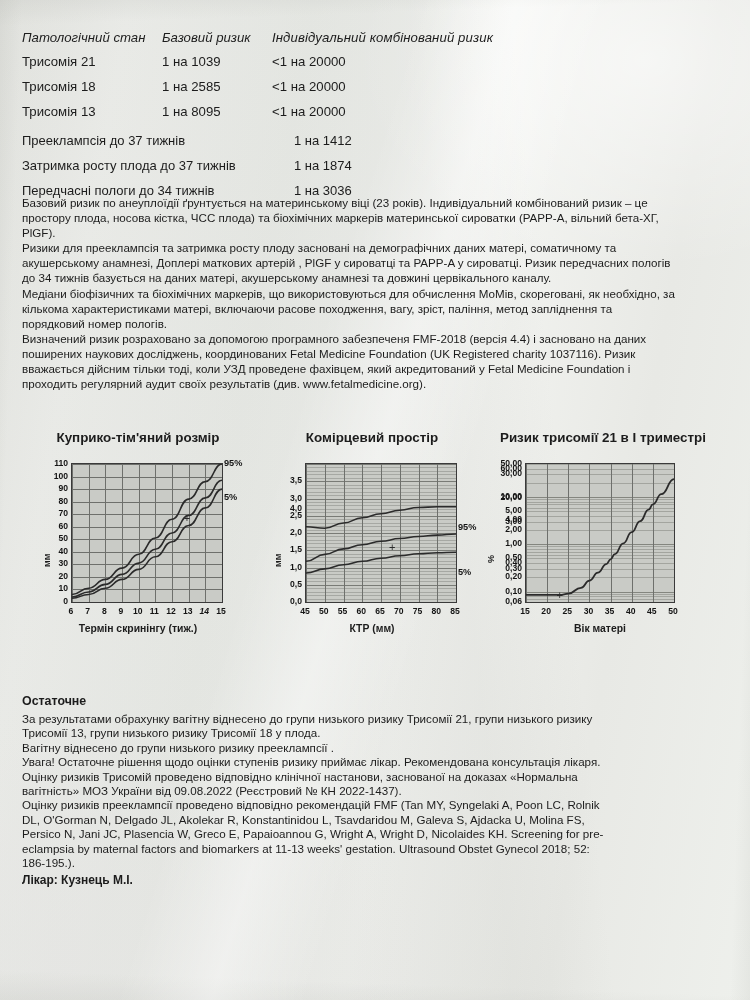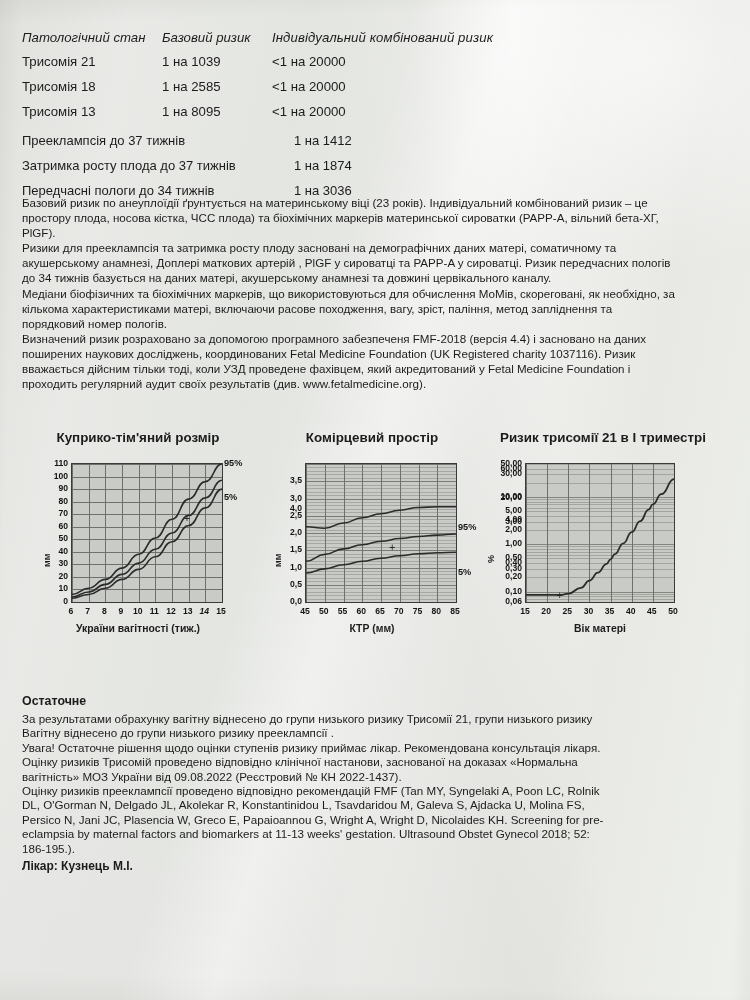--- a/index.html
+++ b/index.html
@@ -257,21 +257,21 @@
               <div class="xtick" style="left: 16.6667px;">7</div>
               <div class="xtick" style="left: 33.3333px;">8</div>
               <div class="xtick" style="left: 50px;">9</div>
               <div class="xtick" style="left: 66.6667px;">10</div>
               <div class="xtick" style="left: 83.3333px;">11</div>
               <div class="xtick" style="left: 100px;">12</div>
               <div class="xtick" style="left: 116.667px;">13</div>
               <div class="xtick" style="left: 133.333px; font-style: italic;">14</div>
               <div class="xtick" style="left: 150px;">15</div>
             </div>
-          <div class="x-caption" style="left:0; top:178px; width:200px;">України вагітності (тиж.)</div>
+          <div class="x-caption" style="left:0; top:178px; width:200px;">Термін скринінгу (тиж.)</div>
           <div class="curve-label" id="c0-lab95" style="left:186px; top:13px;">95%</div>
           <div class="curve-label" id="c0-lab5" style="left:186px; top:47px;">5%</div>
         </div>
       </div>
 
       <div class="chart" id="chart1" style="left:272px; top:0px;">
         <div class="chart-title" style="width:200px;">Комірцевий простір</div>
         <div class="plot-wrap" style="position:relative; width:200px; height:190px;">
           <div class="y-axis-label" style="position:absolute; left:1px; top:122px;">мм</div>
           <div id="c1-yticks" style="position:absolute; left:0; top:18px; width:30px; height:140px;">
@@ -444,20 +444,21 @@
             </div>
           <div class="x-caption" style="left:0; top:178px; width:240px;">Вік матері</div>
         </div>
       </div>
 
     </div>
 
     <div class="remarks">
       <div class="remarks-title">Остаточне</div>
       <p class="rline">За результатами обрахунку вагітну віднесено до групи низького ризику Трисомії 21, групи низького ризику</p>
+      <p class="rline">Трисомії 13, групи низького ризику Трисомії 18 у плода.</p>
       <p class="rline">Вагітну віднесено до групи низького ризику прееклампсії .</p>
       <p class="rline">Увага! Остаточне рішення щодо оцінки ступенів ризику приймає лікар. Рекомендована консультація лікаря.</p>
       <p class="rline">Оцінку ризиків Трисомій проведено відповідно клінічної настанови, заснованої на доказах «Нормальна</p>
       <p class="rline">вагітність» МОЗ України від 09.08.2022 (Реєстровий № КН 2022-1437).</p>
       <p class="rline">Оцінку ризиків прееклампсії проведено відповідно рекомендацій FMF (Tan MY, Syngelaki A, Poon LC, Rolnik</p>
       <p class="rline">DL, O'Gorman N, Delgado JL, Akolekar R, Konstantinidou L, Tsavdaridou M, Galeva S, Ajdacka U, Molina FS,</p>
       <p class="rline">Persico N, Jani JC, Plasencia W, Greco E, Papaioannou G, Wright A, Wright D, Nicolaides KH. Screening for pre-</p>
       <p class="rline">eclampsia by maternal factors and biomarkers at 11-13 weeks' gestation. Ultrasound Obstet Gynecol 2018; 52:</p>
       <p class="rline">186-195.).</p>
       <div class="doctor">Лікар: Кузнець М.І.</div>

